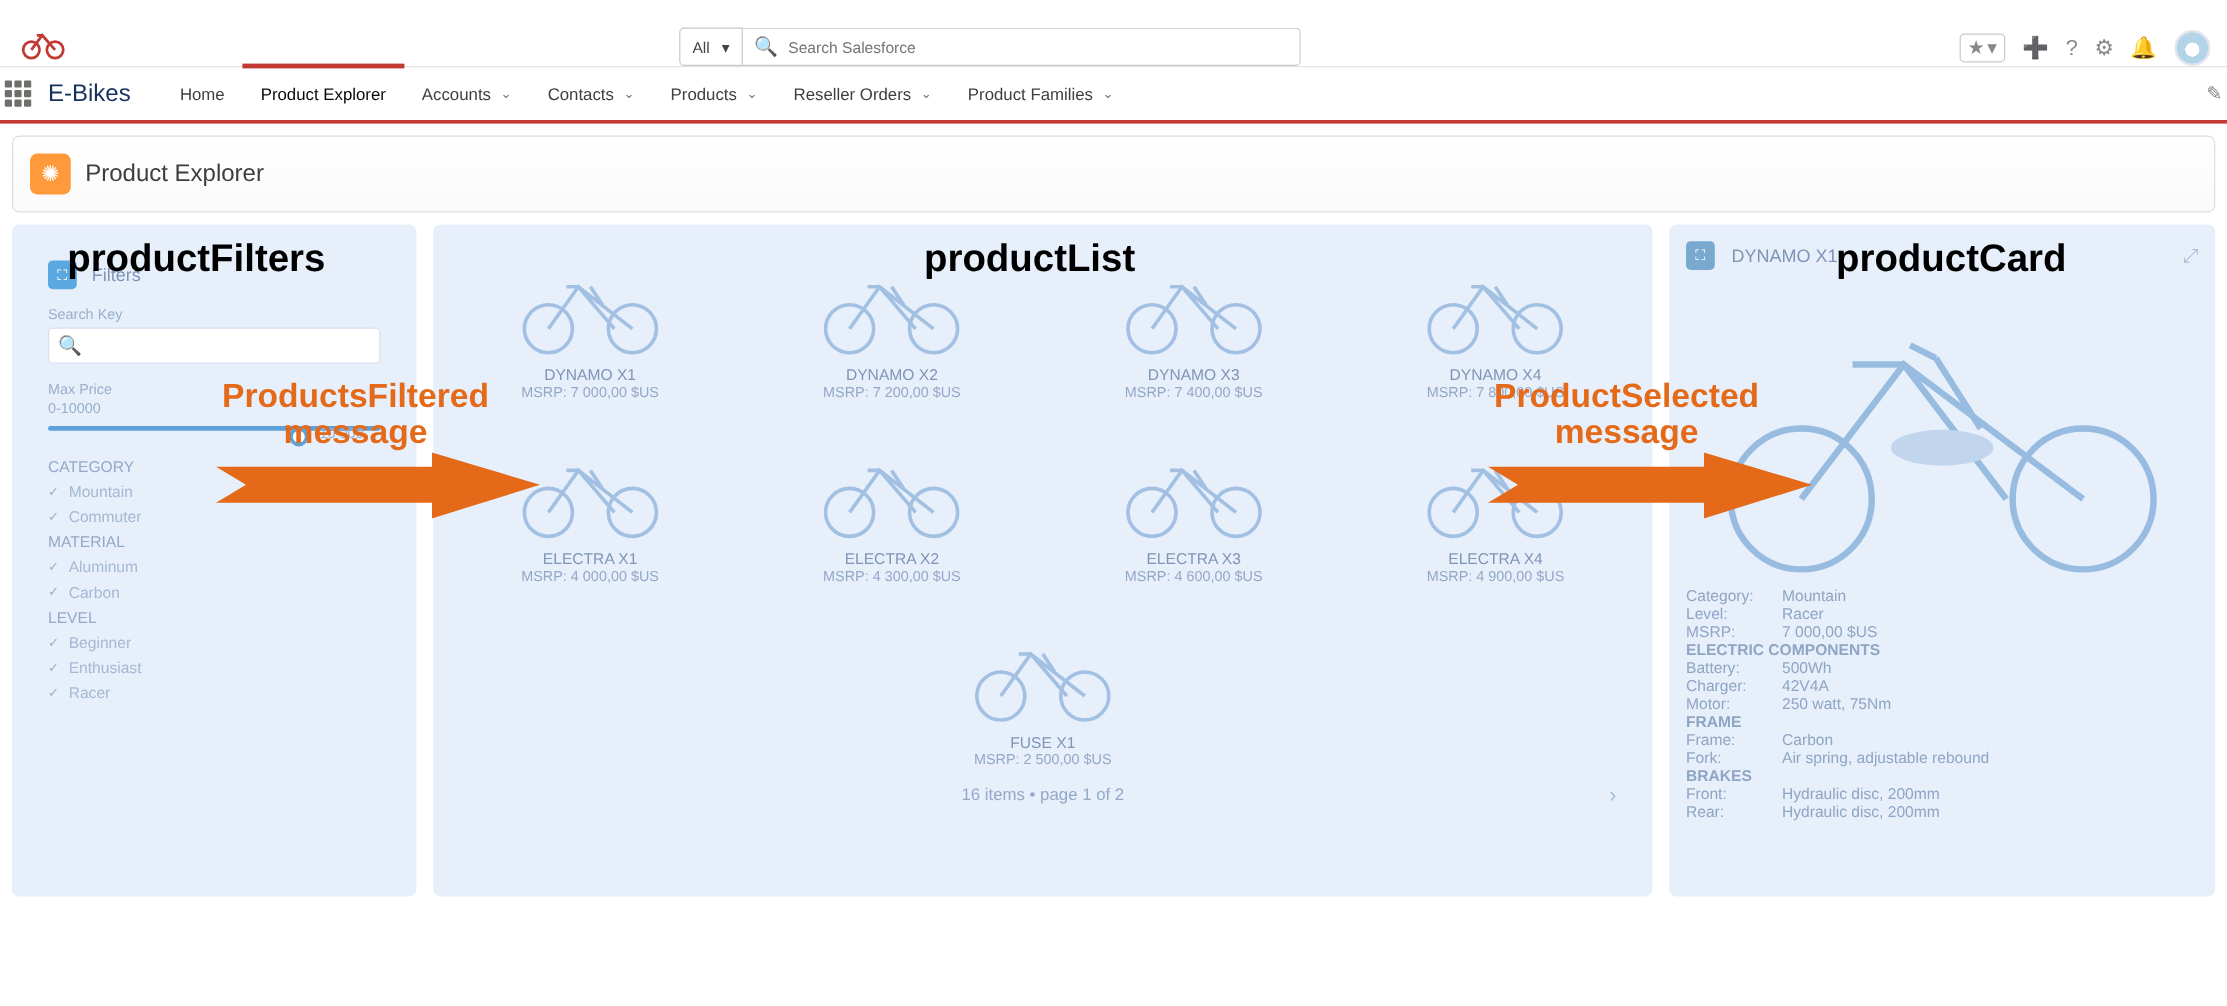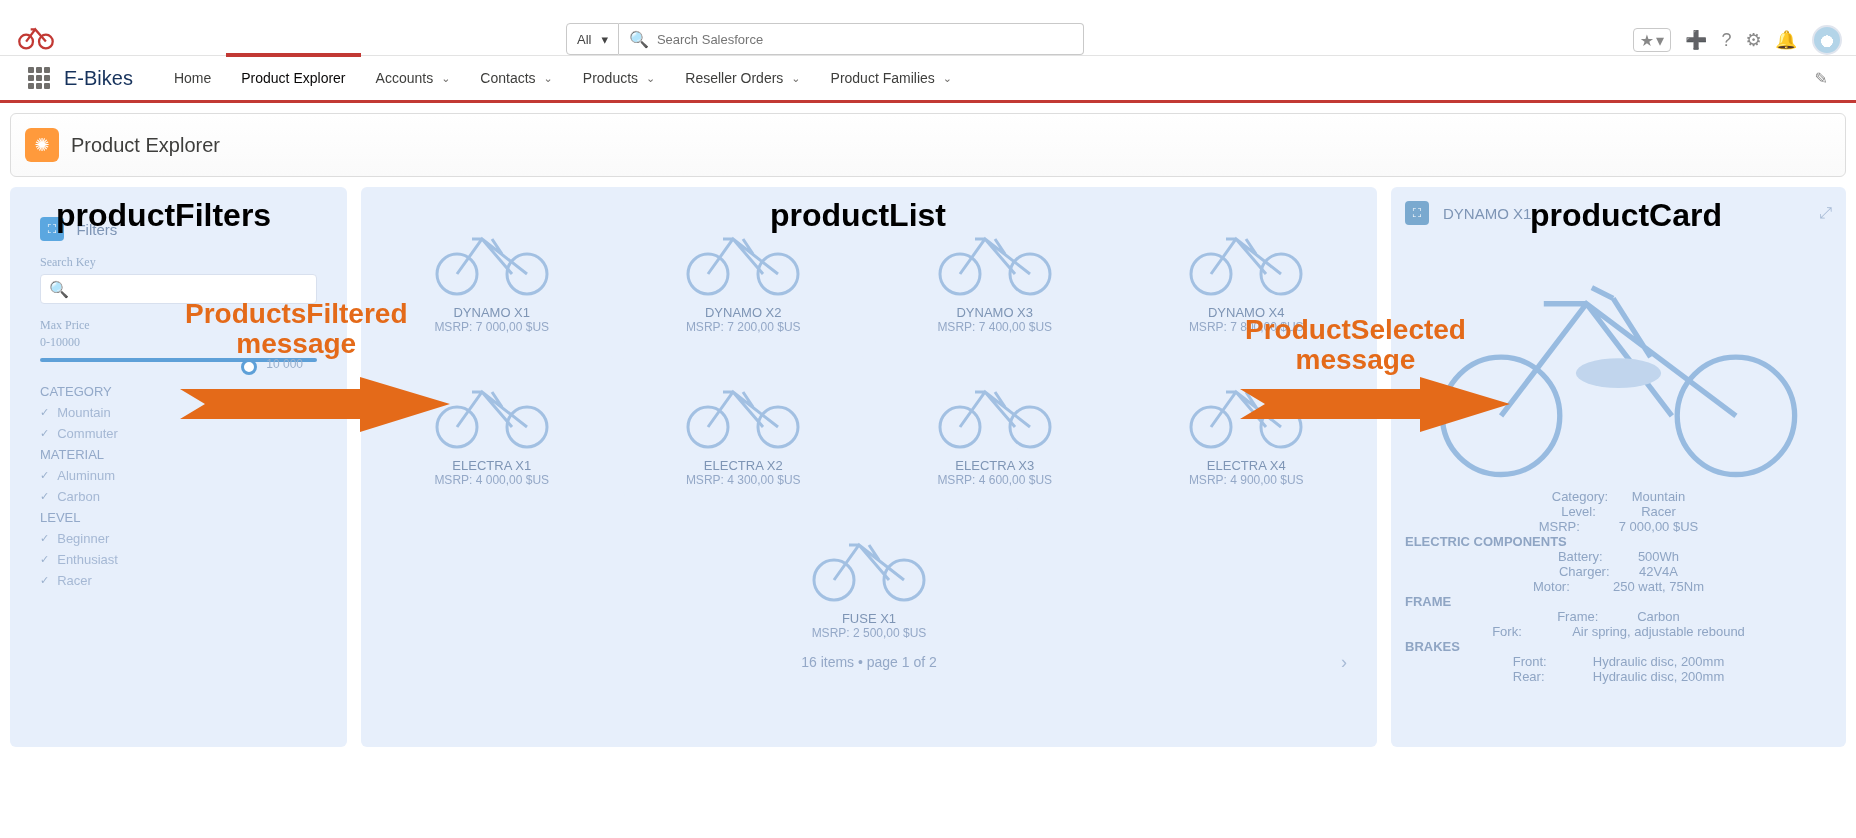--- a/index.html
+++ b/index.html
@@ -19,21 +19,21 @@
   .scope-pill { display:flex; align-items:center; background:#fff; border:1px solid #c9c9c9; border-radius:4px 0 0 4px; height:32px; padding:0 10px; font-size:13px; color:#444; }
   .scope-pill .chev { margin-left:10px; }
   .searchbox { display:flex; align-items:center; border:1px solid #c9c9c9; border-left:none; height:32px; border-radius:0 4px 4px 0; width:465px; padding:0 10px; }
   .searchbox input { border:none; outline:none; font-size:13px; width:100%; background:transparent; }
   .searchbox .sicon { color:#888; margin-right:8px; }
   .topright { margin-left:auto; display:flex; align-items:center; gap:14px; }
   .fav-pill { display:inline-flex; align-items:center; border:1px solid #c9c9c9; border-radius:4px; height:24px; padding: 0 6px; gap:2px; color:#888; }
   .ticon { color:#888; font-size:18px; cursor:pointer; }
   .avatar { width:30px; height:30px; border-radius:50%; background:#b3d4e8 radial-gradient(circle at 50% 55%, #fff 30%, #b3d4e8 31%); border:2px solid #e0e5ee; }
   
-  .navbar { height:48px; border-top:1px solid #e3e3e3; border-bottom:3px solid #c23934; display:flex; align-items:center; padding:0 28px; gap:0; }
+  .navbar { height:48px; border-top:1px solid #e3e3e3; border-bottom:3px solid #c23934; display:flex; align-items:center; padding:0 4px; gap:0; }
   .nine { display:grid; grid-template-columns:repeat(3,6px); grid-template-rows:repeat(3,6px); gap:2px; margin-right:14px; }
   .nine span { background:#706e6b; border-radius:1px; }
   .appname { font-size:20px; font-weight:500; color:#16325c; margin-right:26px; }
   .navtab { height:48px; display:flex; align-items:center; padding:0 15px; font-size:14px; color:#3e3e3c; cursor:pointer; position:relative; }
   .navtab.active { color:#080707; }
   .navtab.active::after { content:""; position:absolute; left:0; right:0; top:-1px; height:4px; background:#c23934; }
   .navtab .chev { margin-left:8px; color:#706e6b; font-size:11px;}
   .edit-pencil { margin-left:auto; color:#888; }
   
   .pagehdr { margin:10px; padding:14px; border:1px solid #ddd; border-radius:6px; background:linear-gradient(#fff,#fafafa); display:flex; align-items:center; }
@@ -42,21 +42,21 @@
   
   .cols { display:flex; gap:14px; padding:0 10px 10px 10px; position:relative; }
   .panel { background:#e7effb; border-radius:6px; position:relative; }
   .filters { width:337px; min-height:420px; padding:30px; }
   .list { flex:1; min-height:560px; padding:14px 10px 10px 10px; }
   .card { width:455px; min-height:560px; padding:14px; }
   
   .panel-icon { width:24px; height:24px; border-radius:4px; background:#5ba7e0; display:inline-flex; align-items:center; justify-content:center; color:#fff; font-size:12px; margin-right:8px; vertical-align:middle;}
   .card .panel-icon { background:#7aa9cf; }
   .panel-title { display:inline-block; color:#7e95b5; font-size:15px; vertical-align:middle;}
-  .lbl { font-size:12px; color:#9ab0cd; margin-top:14px;font-family:Liberation Serif, serif; }
+  .lbl { font-size:12px; color:#9ab0cd; margin-top:14px; }
   .srch { display:flex; align-items:center; background:#fff; border:1px solid #d8e0ee; border-radius:4px; height:30px; margin-top:4px; padding:0 8px;}
   .srch input{ border:none; outline:none; width:100%; background:transparent;}
   .range { margin-top:6px; position:relative; height:20px; }
   .range .track { height:4px; background:#5ea0d8; border-radius:2px; margin-top:8px; }
   .range .knob { width:16px; height:16px; border-radius:50%; background:#fff; border:3px solid #5ea0d8; position:absolute; top:1px; right:60px; }
   .range .val { position:absolute; top:-1px; right:14px; font-size:12px; color:#9ab0cd;}
   .cat-title { color:#93a9c9; font-size:13px; margin-top:6px; font-weight:500;}
   .check { display:flex; align-items:center; gap:8px; margin-top:6px; color:#a5b8d4; font-size:13px;}
   .check .cb { color:#9ab0cd; font-size:11px;}
   
@@ -68,21 +68,21 @@
   .single-row { display:flex; justify-content:center; margin-top:10px; }
   .single-row .tile { width:300px; }
   .pagination { display:flex; align-items:center; justify-content:center; color:#94a8c7; font-size:14px; margin-top:4px; position:relative; }
   .pagination .next { position:absolute; right:20px; color:#a8bbd6; font-size:18px;}
   
   .cardhdr { display:flex; align-items:center; }
   .cardhdr .title { color:#7e95b5; font-size:15px; margin-left:6px;}
   .cardhdr .expand { margin-left:auto; color:#a8bbd6;}
   .bigbike { width:100%; height:240px; margin:12px 0; display:flex; align-items:center; justify-content:center;}
   .specs { font-size:13px; color:#8fa5c4; }
-  .specrow { display:flex;justify-content:center; }
+  .specrow { display:flex; }
   .specrow .k { width:80px; }
   .specs .sec { font-weight:600; color:#8fa5c4;}
   
   .overlay-label { position:absolute; font-size:32px; font-weight:700; color:#000; z-index:50; letter-spacing:0; }
   .msglabel { position:absolute; font-size:28px; font-weight:700; color:#e46a19; text-align:center; line-height:1.08; z-index:50;}
   .arrow { position:absolute; z-index:40; }
   .arrow svg { display:block; }
   
   .bikesvg { stroke:#9bbbe0; fill:none; stroke-width:3; opacity:0.9;}
 </style>
@@ -368,21 +368,21 @@
       <div class="specrow">
           <span class="k">Rear:</span>
           <span>Hydraulic disc, 200mm</span>
         </div>
     </div>
   </div>
 
   <div class="overlay-label" style="top:10px; left:56px;">productFilters</div>
   <div class="overlay-label" style="top:10px; left:1530px;">productCard</div>
   <div class="overlay-label" style="top:10px; left:770px;">productList</div>
-  <div class="msglabel" style="top:112px; left:185px;">
+  <div class="msglabel" style="top:128px; left:185px;">
     <div>ProductsFiltered</div>
     <div>message</div>
   </div>
   <div class="msglabel" style="top:128px; left:1245px;">
     <div>ProductSelected</div>
     <div>message</div>
   </div>
   <div class="arrow" style="top:190px; left:180px;">
     <svg width="270" height="55">
         <polygon points="0,12 180,12 180,0 270,27 180,55 180,42 0,42 25,27" fill="#e46a19"></polygon>

